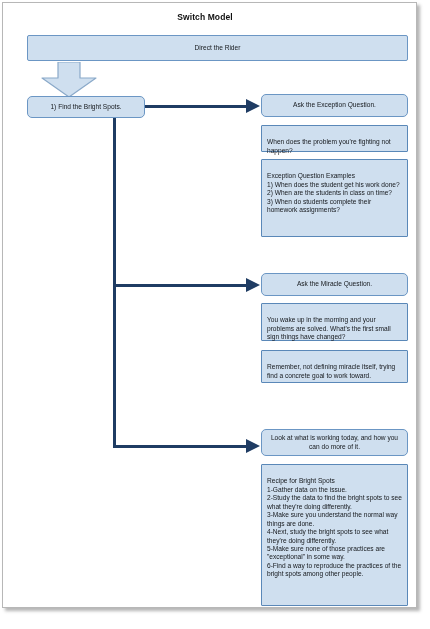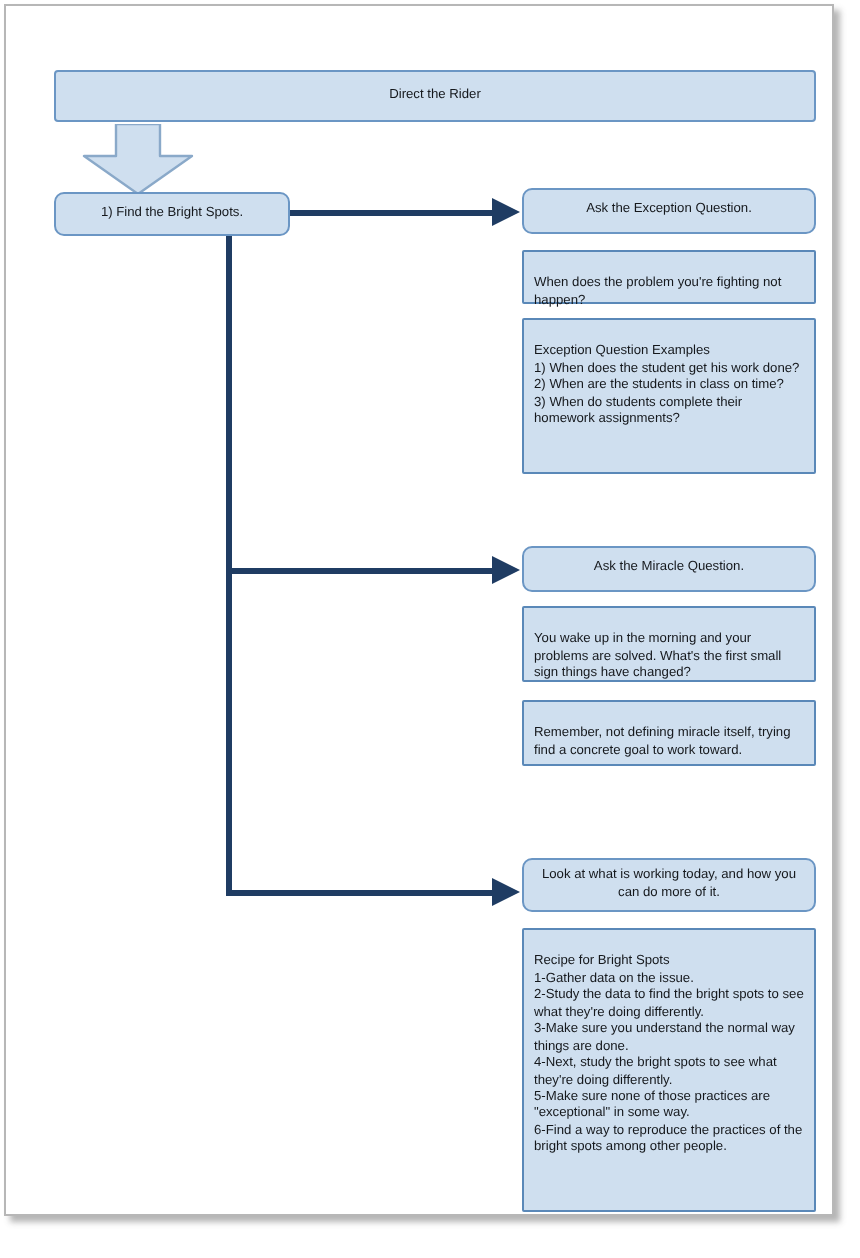--- a/index.html
+++ b/index.html
@@ -101,20 +101,21 @@
 </style>
 </head>
 <body>
 
 <div id="page">
 
   <div class="page-frame"></div>
 
   <div class="canvas">
 
+    <div class="title">Switch Model</div>
 
     <div class="node banner centered" style="left:27px; top:35px; width:381px; height:26px;">
       <span>Direct the Rider</span>
     </div>
 
     <div class="block-arrow" style="left:38px; top:62px; width:62px; height:36px;">
       <svg width="62" height="36" viewBox="0 0 62 36">
         <polygon points="20,0 42,0 42,16 58,16 31,35 4,16 20,16" fill="#cfdfef" stroke="#8aa9c9" stroke-width="1.2" stroke-linejoin="round"></polygon>
       </svg>
     </div>

